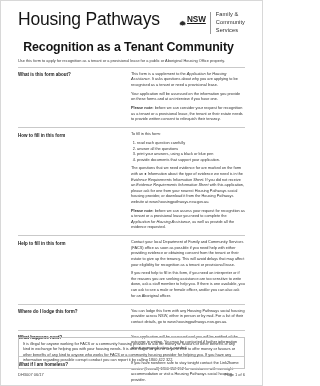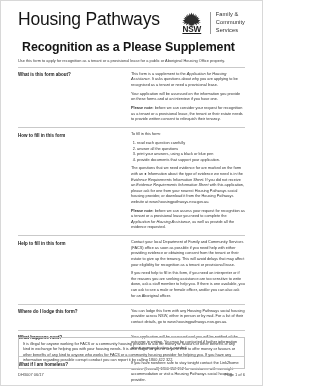--- a/index.html
+++ b/index.html
@@ -40,22 +40,22 @@
     white-space: nowrap;
   }
   .nsw-lockup {
     display: flex;
     align-items: center;
     gap: 3px;
     padding-top: 1px;
   }
   .nsw-mark {
     display: flex;
-    flex-direction: column;
-    align-items: center;
+    flex-direction: row;
+    align-items: flex-start;
     width: 28px;
     text-decoration: underline;
   }
   .waratah { display: block; }
   .nsw-word {
     font-size: 8.2px;
     font-weight: 700;
     letter-spacing: -0.1px;
     line-height: 1;
     color: #1c1c1c;
@@ -169,21 +169,21 @@
       </div>
       <div class="nsw-divider"></div>
       <div class="agency-lines">
         <div>Family &amp;</div>
         <div>Community</div>
         <div>Services</div>
       </div>
     </div>
   </div>
 
-  <div class="form-title">Recognition as a Please Supplement</div>
+  <div class="form-title">Recognition as a Tenant Community</div>
   <div class="intro-line">Use this form to apply for recognition as a tenant or a provisional lease for a public or Aboriginal Housing Office property.</div>
 
   <div class="section">
     <div class="sec-label">What is this form about?</div>
     <div class="sec-body">
       <p>This form is a supplement to the <em>Application for Housing Assistance</em>. It asks questions about why you are applying to be recognised as a tenant or need a provisional lease.</p>
       <p>Your application will be assessed on the information you provide on these forms and at an interview if you have one.</p>
       <p><span class="b">Please note:</span> before we can consider your request for recognition as a tenant or a provisional lease, the tenant or their estate needs to provide written consent to relinquish their tenancy.</p>
     </div>
   </div>

